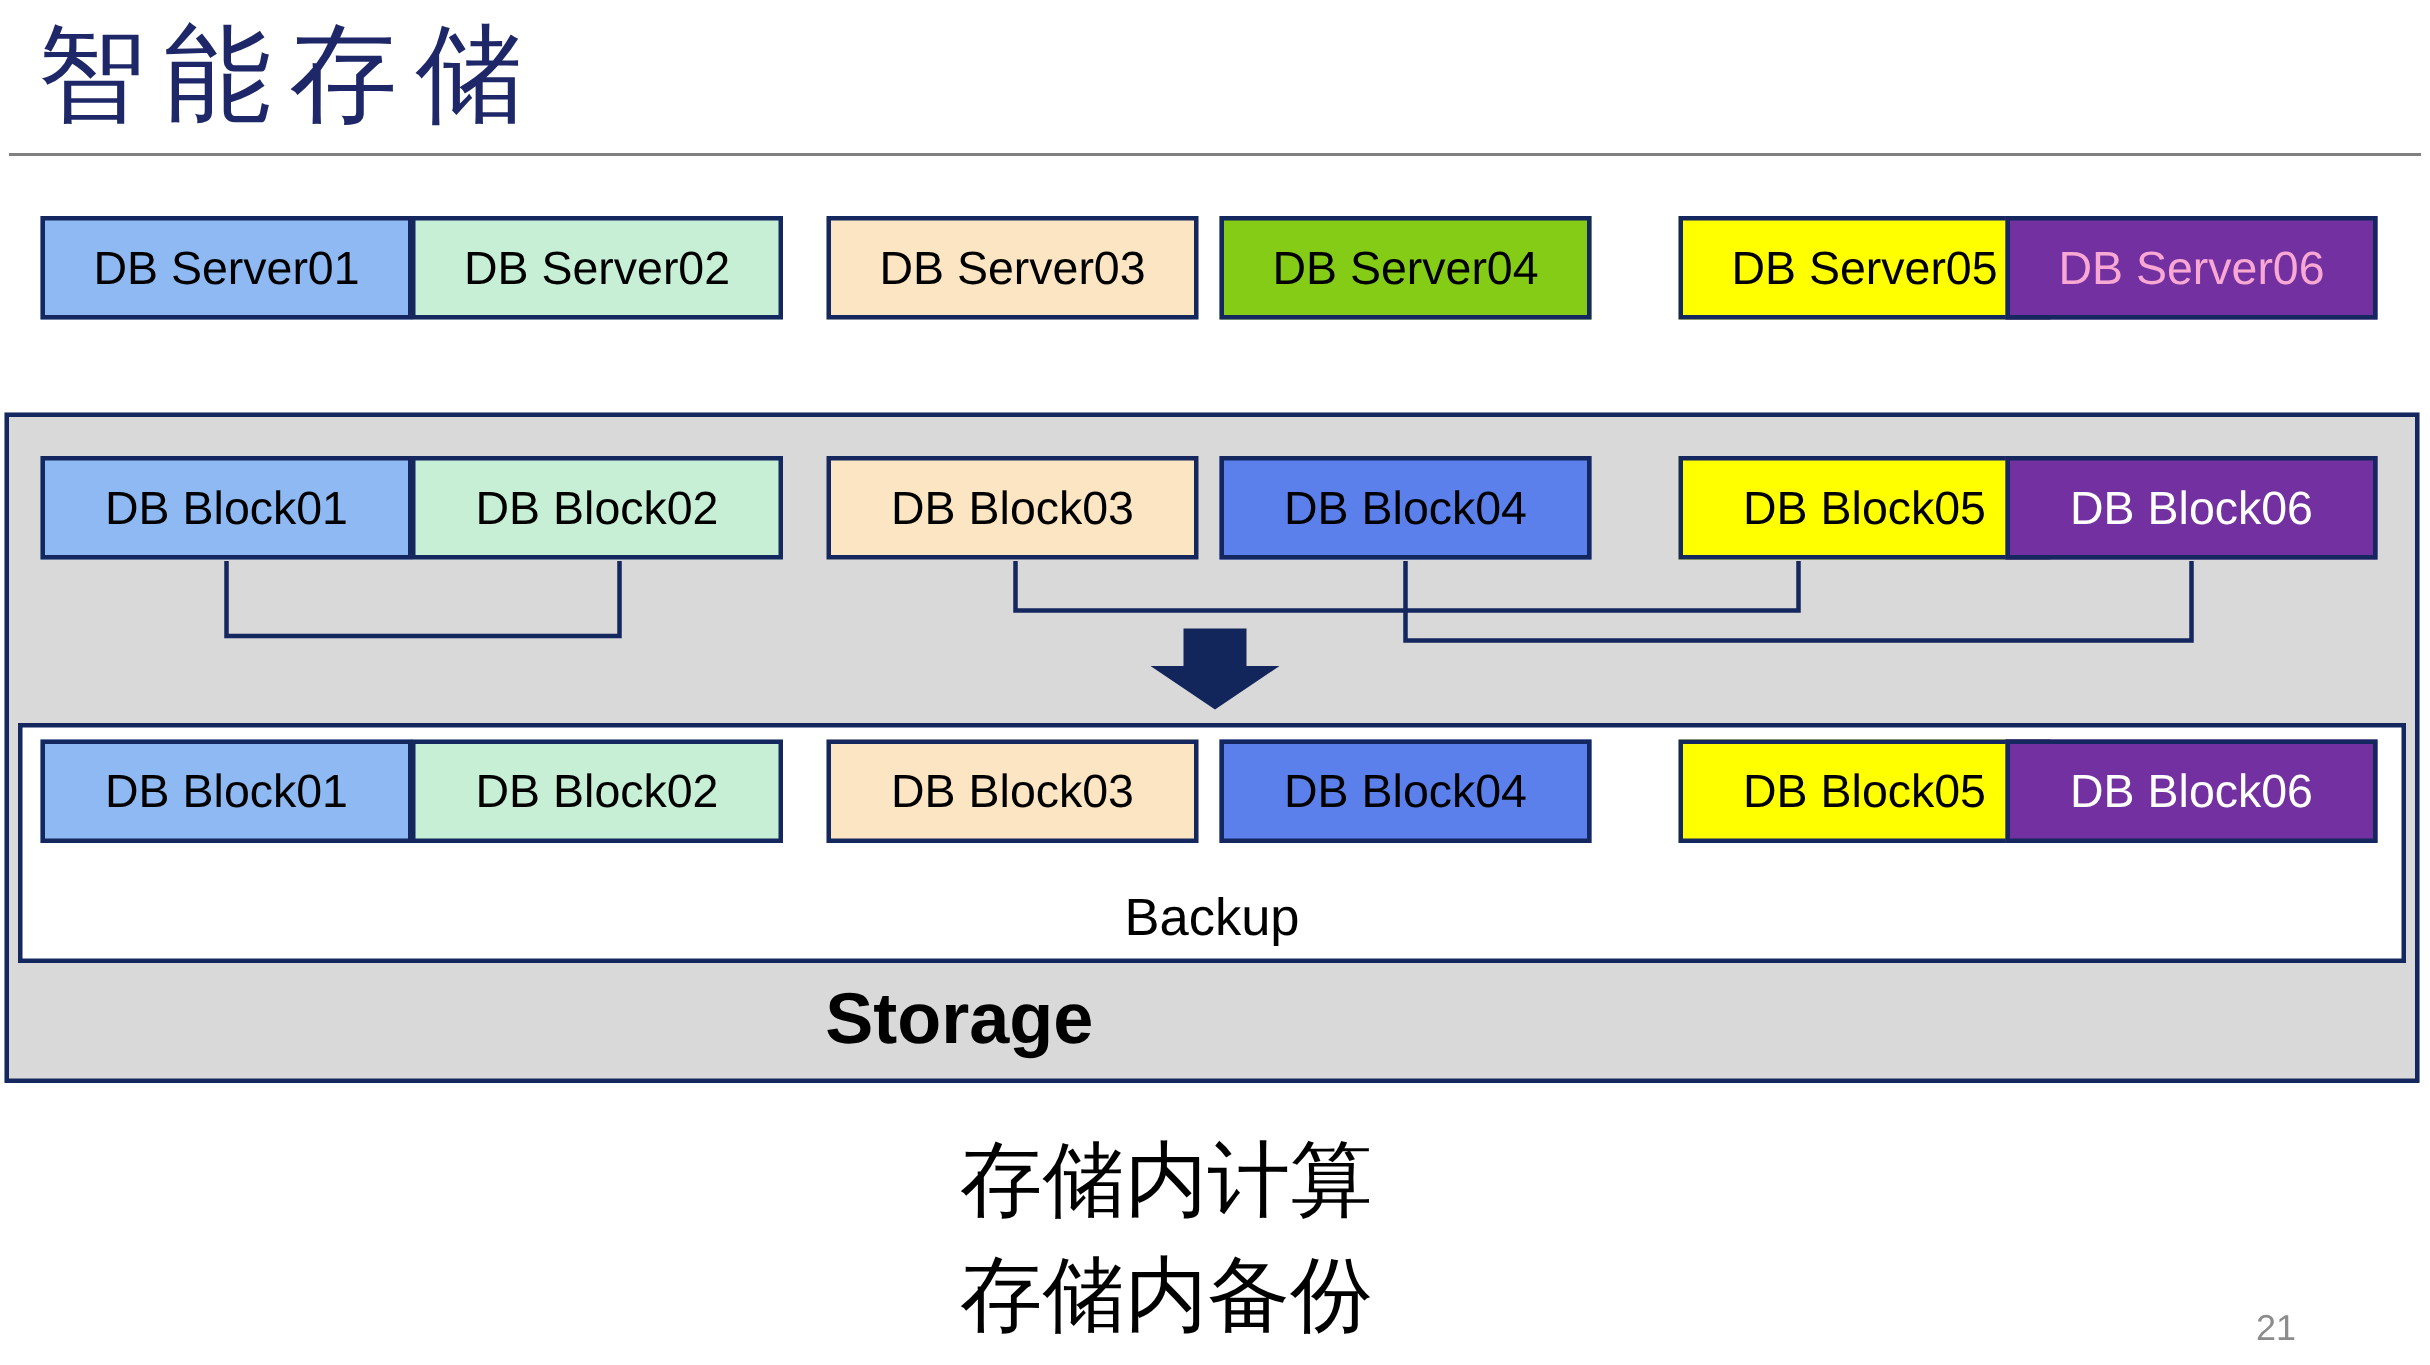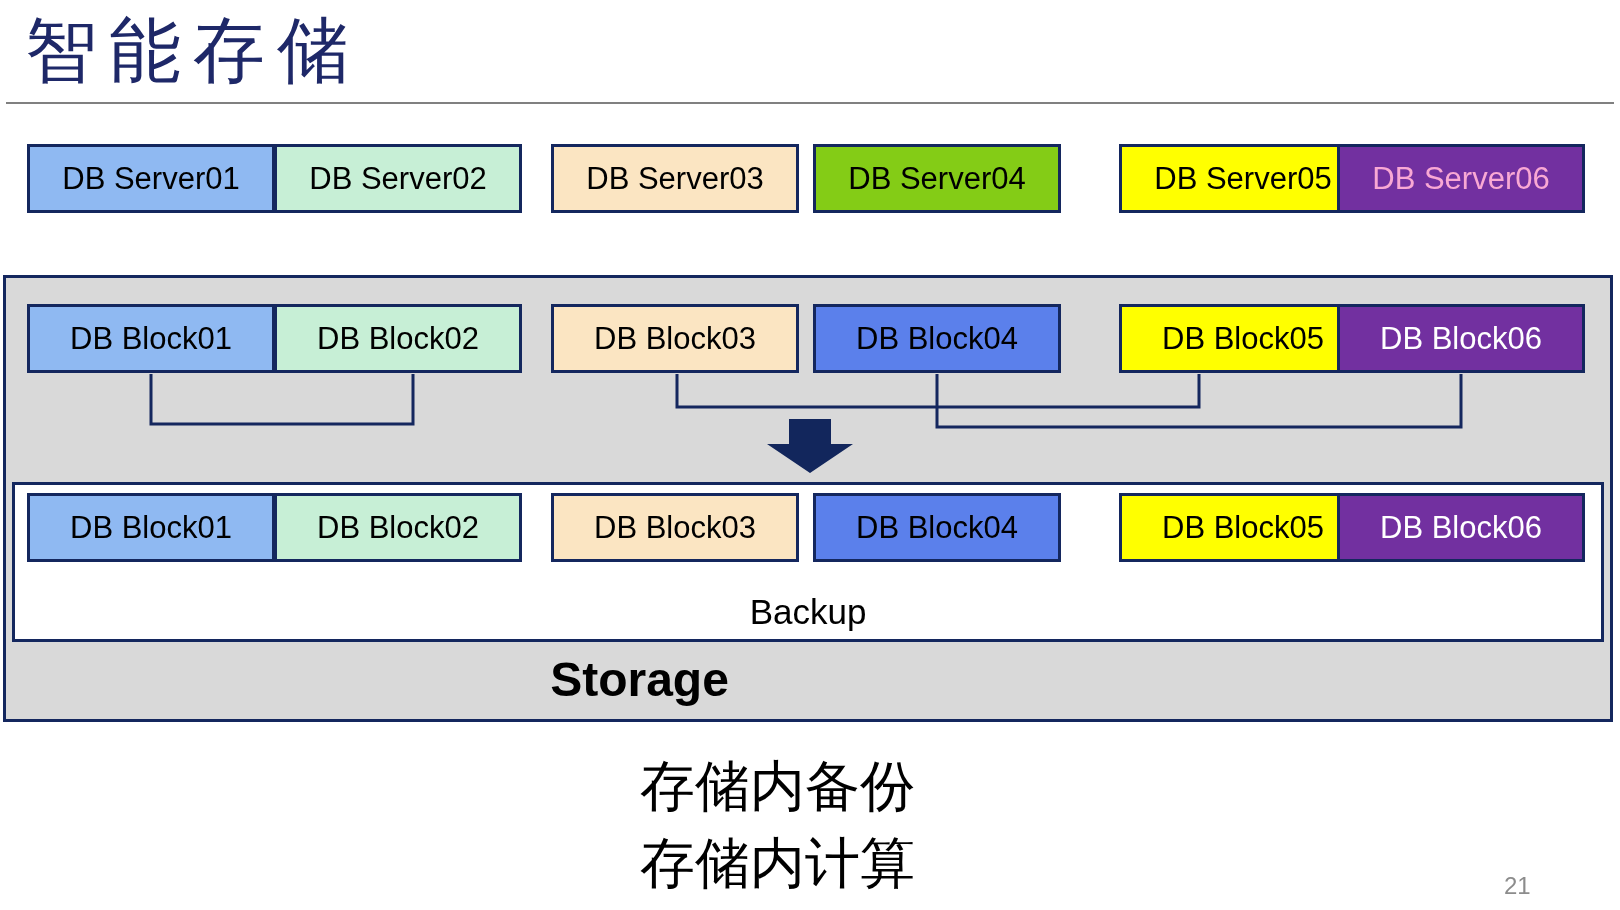--- a/index.html
+++ b/index.html
@@ -152,19 +152,19 @@
     <div class="box col3" style="background: rgb(91, 128, 235); color: rgb(0, 0, 0); border-color: rgb(20, 39, 94);">DB Block04</div>
     <div class="box col4" style="background: rgb(255, 255, 0); color: rgb(0, 0, 0); border-color: rgb(20, 39, 94);">DB Block05</div>
     <div class="box col5" style="background: rgb(114, 48, 160); color: rgb(255, 255, 255); border-color: rgb(20, 39, 94);">DB Block06</div>
   </div>
 
   <div class="backup-label">Backup</div>
 
   <div class="storage-label">Storage</div>
 
   <div class="caption">
+    <div>存储内计算</div>
     <div>存储内备份</div>
-    <div>存储内计算</div>
   </div>
 
   <div class="page-number" style="color: rgb(140, 140, 140);">21</div>
 
 </div>
 
 </body></html>

